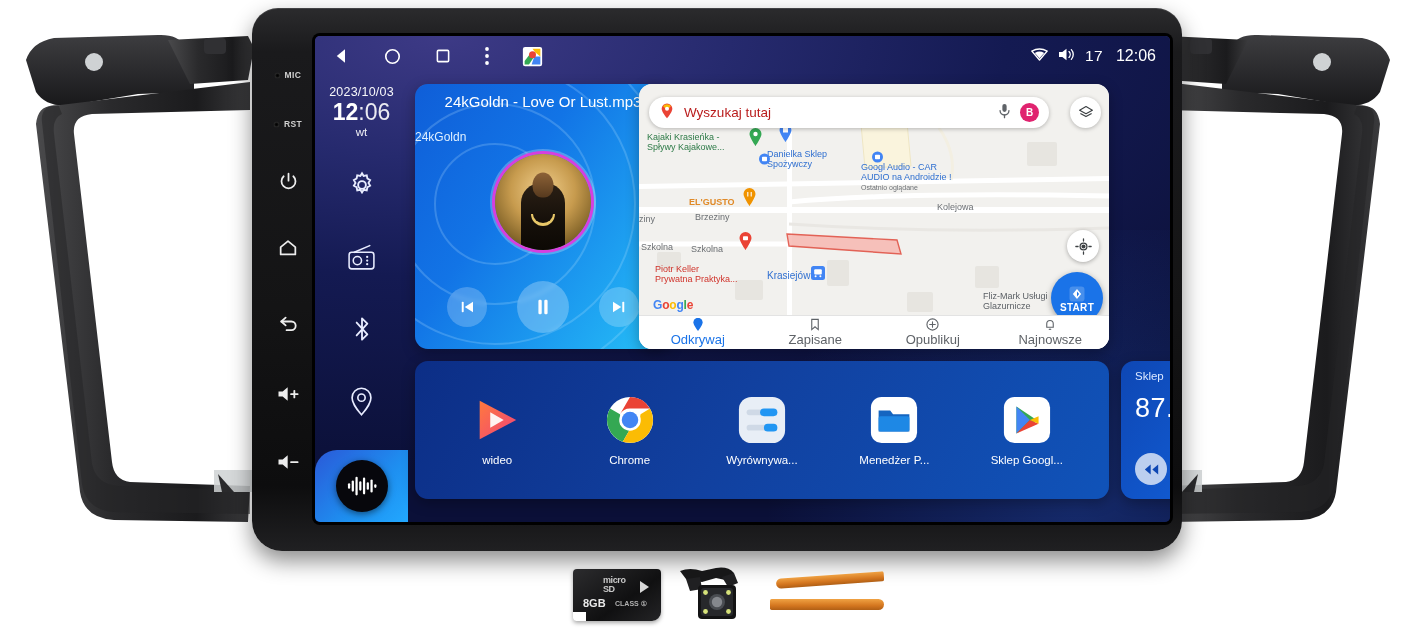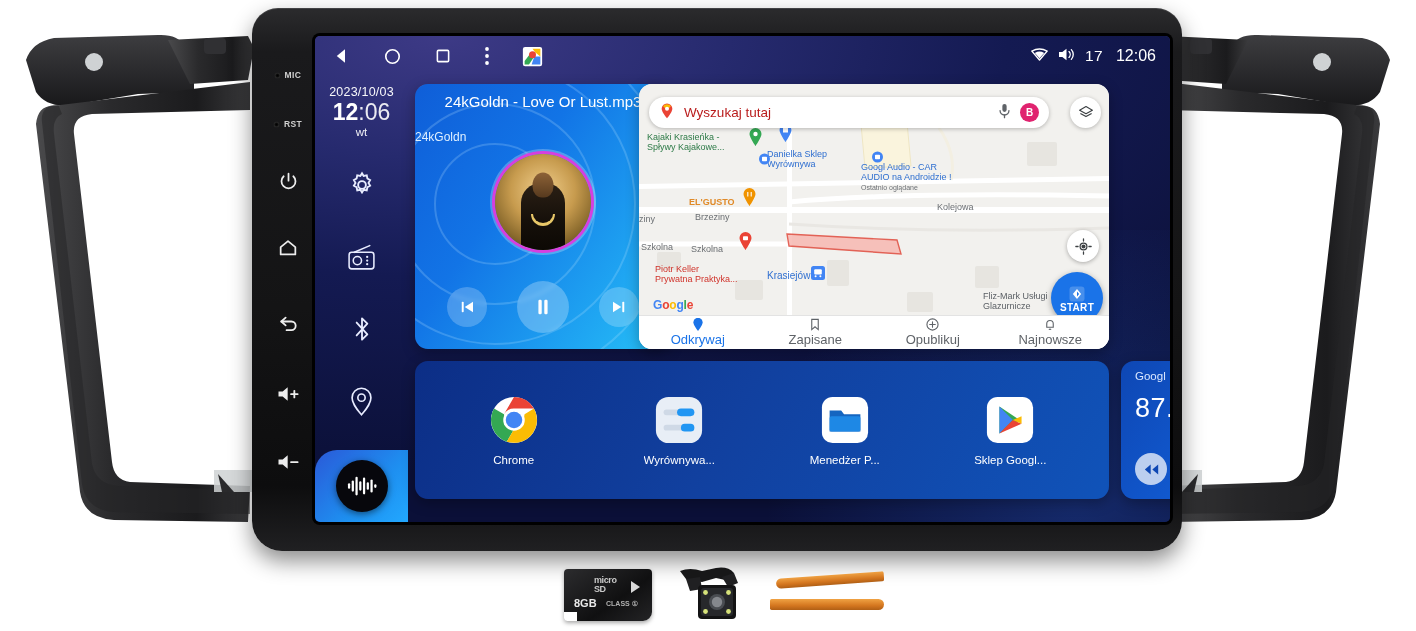--- a/index.html
+++ b/index.html
@@ -223,21 +223,21 @@
   }
   #radio .ctrls{ position:absolute; left:14px; bottom:14px; display:flex; gap:34px; }
   .rbtn{
     width:32px; height:32px; border-radius:50%; background:rgba(255,255,255,.72);
     display:flex; align-items:center; justify-content:center; cursor:pointer;
   }
 
   
   #accessories{ position:absolute; left:548px; bottom:6px; width:340px; height:62px; }
   #sdcard{
-    position:absolute; left:16px; top:6px; width:88px; height:52px; border-radius:4px 4px 9px 4px;
+    position:absolute; left:25px; top:6px; width:88px; height:52px; border-radius:4px 4px 9px 4px;
     background:linear-gradient(145deg,#2c2c2e,#101011 60%,#242426);
     box-shadow:0 2px 4px rgba(0,0,0,.35);
   }
   #sdcard:before{
     content:""; position:absolute; left:0; bottom:0; width:13px; height:9px;
     background:#fff; border-radius:0 0 0 3px;
   }
   #sdcard .mtxt{ position:absolute; left:30px; top:7px; color:#c8c8c8; font-size:9px; font-weight:800; letter-spacing:-.4px; line-height:.95; }
   #sdcard .cap{ position:absolute; left:10px; bottom:12px; color:#e9e9e9; font-size:11px; font-weight:800; }
   #sdcard .cls{ position:absolute; left:42px; bottom:13px; color:#b0b0b0; font-size:7px; font-weight:700; }
@@ -537,21 +537,21 @@
               <rect x="268" y="208" width="26" height="20" rx="2"></rect>
             </g>
             <path d="M222 40 L268 38 L272 82 L226 84 Z" fill="#faf4dd" stroke="#efe6c4"></path>
 
             <path d="M148 150 L258 156 L262 170 L150 162 Z" fill="#f7b8b2" stroke="#e04a3c" stroke-width="1.4" opacity=".85"></path>
           </svg>
 
           <div class="maplabel poi-grn" style="left:8px;top:48px;">Kajaki Krasieńka -
 Spływy Kajakowe...</div>
           <div class="maplabel poi-blu" style="left:128px;top:65px;">Danielka Sklep
-Wyrównywa</div>
+Spożywczy</div>
           <div class="maplabel poi-blu" style="left:222px;top:78px;">Googl Audio - CAR
 AUDIO na Androidzie !</div>
           <div class="maplabel poi-gry" style="left:222px;top:100px;font-size:7px;">Ostatnio oglądane</div>
           <div class="maplabel poi-org" style="left:50px;top:113px;font-weight:600;">EL'GUSTO</div>
           <div class="maplabel poi-red" style="left:16px;top:180px;">Piotr Keller
 Prywatna Praktyka...</div>
           <div class="maplabel poi-gry" style="left:344px;top:207px;color:#5c6166;">Fliz-Mark Usługi
 Glazurnicze</div>
 
           <div class="maplabel" style="left:0px;top:130px;color:#6b6f73;">ziny</div>
@@ -664,20 +664,35 @@
             <svg width="12" height="13" viewBox="0 0 12 14" fill="none" stroke="#5f6368" stroke-width="1.2">
               <path d="M2.5 10 V6.2 A3.5 3.5 0 0 1 9.5 6.2 V10 Z"></path>
                 <path d="M4.8 11.8 A1.6 1.6 0 0 0 7.2 11.8"></path>
             </svg>
             <span class="lbl">Najnowsze</span>
           </div>
         </div>
       </div>
 
       <div class="card" id="apps">
+        <div class="app">
+          <span class="appicon">
+            <svg width="50" height="50" viewBox="0 0 52 52">
+              <defs>
+                  <linearGradient id="vg" x1="0" y1="0" x2="1" y2="1">
+                <stop offset="0" stop-color="#ff7a3d"></stop>
+                    <stop offset="1" stop-color="#f0427a"></stop>
+                  </linearGradient>
+                </defs>
+              <path d="M8 6 L46 26 L8 46 Z" fill="url(#vg)"></path>
+              <path d="M19 18 L33 26 L19 34 Z" fill="#fff" opacity=".92"></path>
+            </svg>
+          </span>
+          <span class="applabel">wideo</span>
+        </div>
         <div class="app">
           <span class="appicon">
             <svg width="50" height="50" viewBox="0 0 52 52">
               <circle cx="26" cy="26" r="24" fill="#fff"></circle>
               <path d="M26 2 A24 24 0 0 1 46.8 14 L26 14 A12 12 0 0 0 15.6 20 Z" fill="#ea4335"></path>
               <path d="M5.2 14 A24 24 0 0 0 18.5 48.6 L29 30.5 A12 12 0 0 1 15.6 20 Z" fill="#34a853"></path>
               <path d="M46.8 14 A24 24 0 0 1 18.5 48.6 L29 30.5 A12 12 0 0 0 37 20 Z" fill="#fbbc04"></path>
               <circle cx="26" cy="26" r="11.2" fill="#fff"></circle>
               <circle cx="26" cy="26" r="8.6" fill="#4285f4"></circle>
             </svg>
@@ -714,21 +729,21 @@
               <path d="M15 12 L15 40 L29 26 Z" fill="#4285f4"></path>
               <path d="M29 26 L15 40 L38 30 Z" fill="#ea4335"></path>
               <path d="M29 26 L38 22 L38 30 Z" fill="#fbbc04"></path>
             </svg>
           </span>
           <span class="applabel">Sklep Googl...</span>
         </div>
       </div>
 
       <div class="card" id="radio">
-        <div class="hdr">Googl</div>
+        <div class="hdr">Sklep</div>
         <div class="freq">87.50</div>
 
         <div class="ctrls">
           <span class="rbtn">
             <svg width="15" height="13" viewBox="0 0 18 14" fill="#0e47b4">
               <path d="M8 1 L8 13 L1 7 Z"></path>
                 <path d="M17 1 L17 13 L10 7 Z"></path>
             </svg>
           </span>
 

